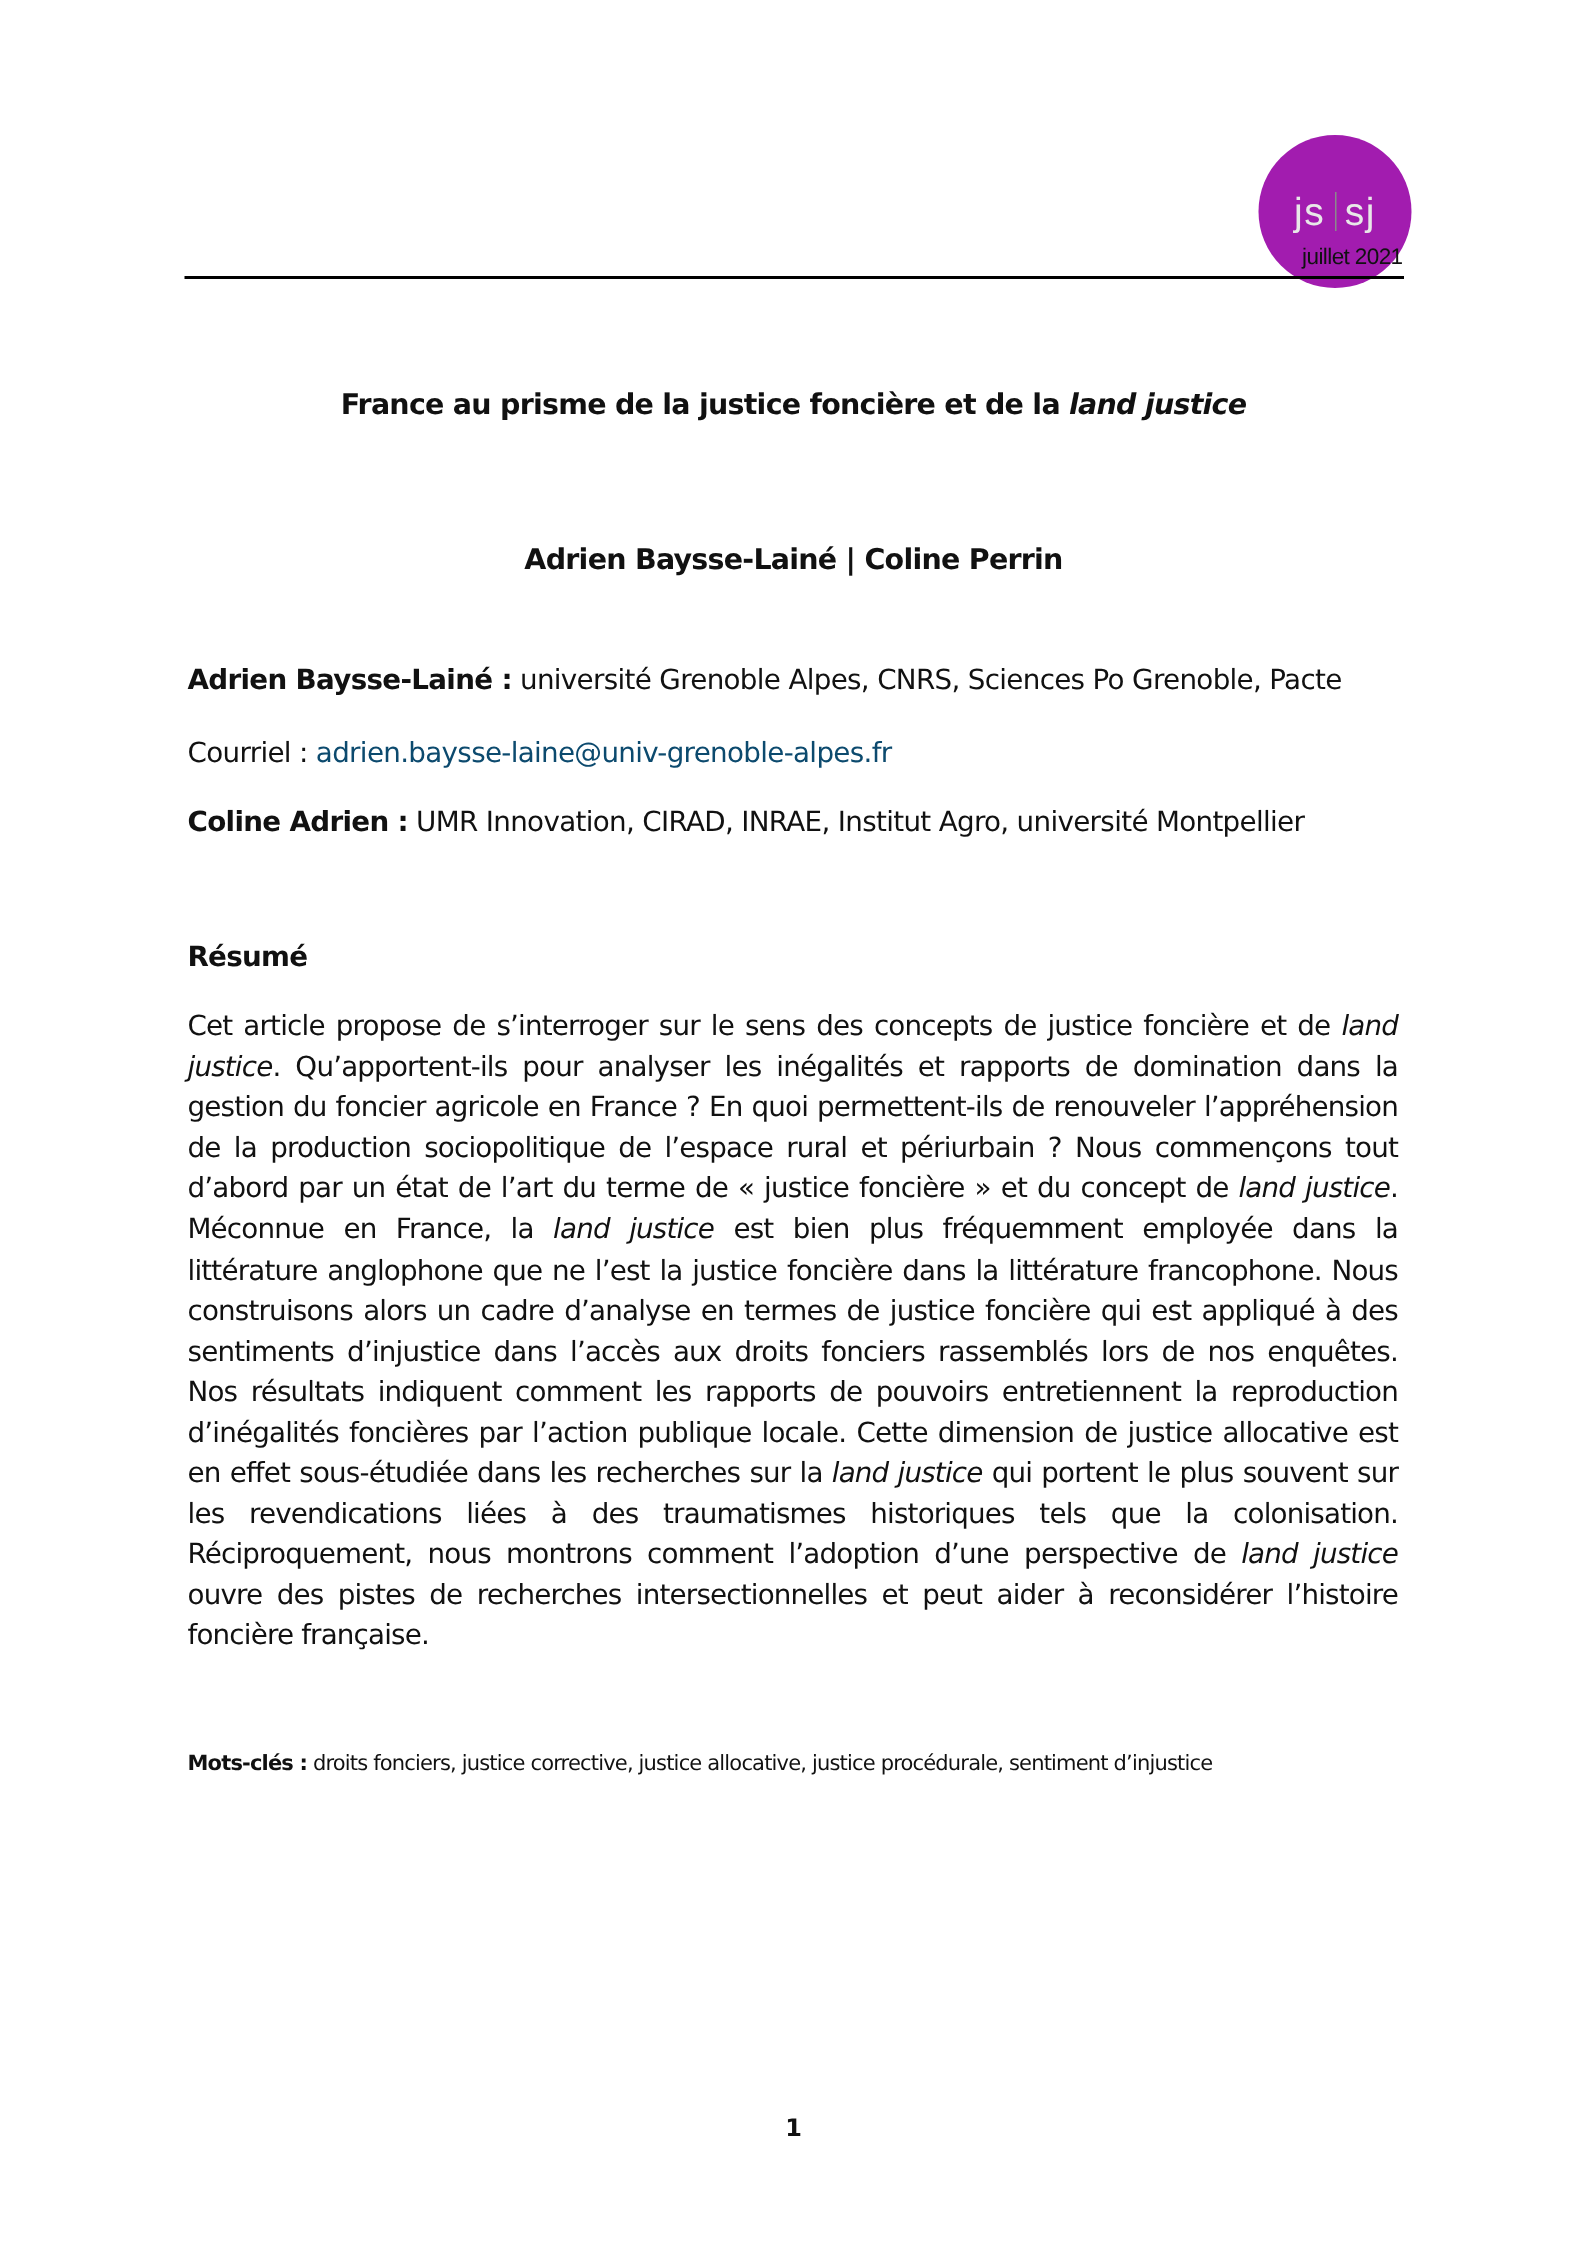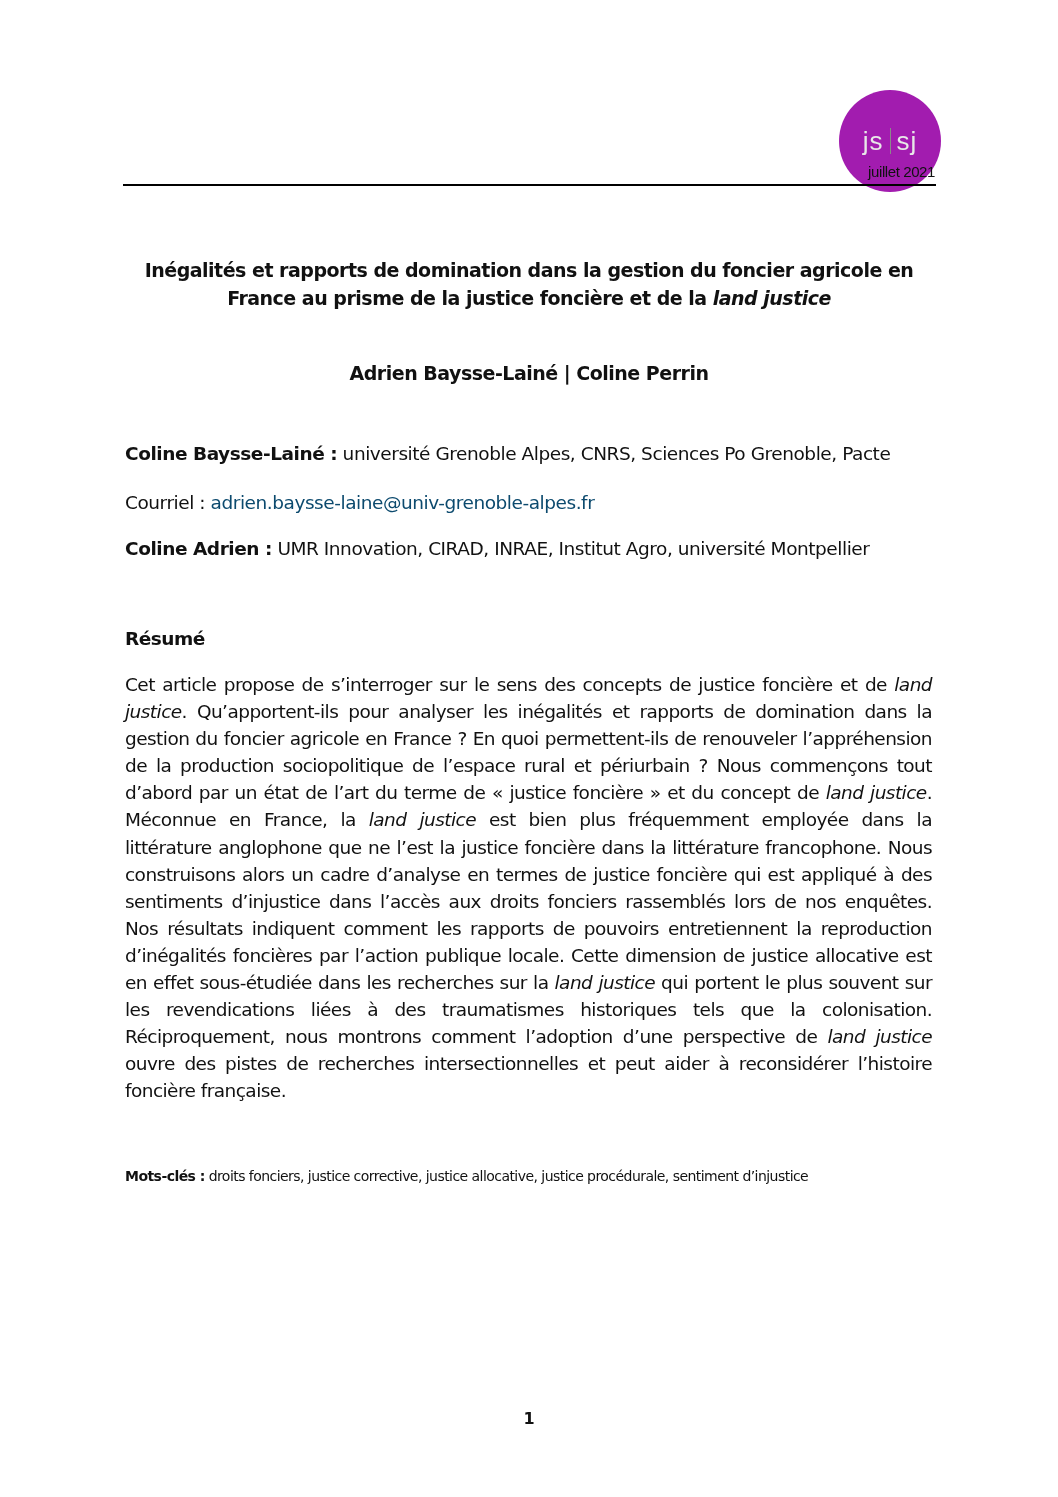--- a/index.html
+++ b/index.html
@@ -49,27 +49,26 @@
 
 <div class="logo">
   <span>js</span>
   <span class="sep"></span>
   <span>sj</span>
 </div>
 <div class="date">juillet 2021</div>
 <div class="rule"></div>
 
 <div class="title">
-  <div>Inégalités et rapports de domination dans la gestion du foncier agricole en</div>
   <div><span>France au prisme de la justice foncière et de la </span><i>land justice</i></div>
 </div>
 
 <div class="authors">Adrien Baysse-Lainé | Coline Perrin</div>
 
-<div class="aff" style="top:443px"><b>Coline Baysse-Lainé :</b><span> université Grenoble Alpes, CNRS, Sciences Po Grenoble, Pacte</span></div>
+<div class="aff" style="top:443px"><b>Adrien Baysse-Lainé :</b><span> université Grenoble Alpes, CNRS, Sciences Po Grenoble, Pacte</span></div>
 <div class="aff" style="top:492px"><span>Courriel : </span><a class="email">adrien.baysse-laine@univ-grenoble-alpes.fr</a></div>
 <div class="aff" style="top:538px"><b>Coline Adrien :</b><span> UMR Innovation, CIRAD, INRAE, Institut Agro, université Montpellier</span></div>
 
 <div class="heading">Résumé</div>
 <div class="abstract" id="abstract"><span>Cet article propose de s’interroger sur le sens des concepts de justice foncière et de </span><i>land justice</i><span>. Qu’apportent-ils pour analyser les inégalités et rapports de domination dans la gestion du foncier agricole en France ? En quoi permettent-ils de renouveler l’appréhension de la production sociopolitique de l’espace rural et périurbain ? Nous commençons tout d’abord par un état de l’art du terme de « justice foncière » et du concept de </span><i>land justice</i><span>. Méconnue en France, la </span><i>land justice</i><span> est bien plus fréquemment employée dans la littérature anglophone que ne l’est la justice foncière dans la littérature francophone. Nous construisons alors un cadre d’analyse en termes de justice foncière qui est appliqué à des sentiments d’injustice dans l’accès aux droits fonciers rassemblés lors de nos enquêtes. Nos résultats indiquent comment les rapports de pouvoirs entretiennent la reproduction d’inégalités foncières par l’action publique locale. Cette dimension de justice allocative est en effet sous-étudiée dans les recherches sur la </span><i>land justice</i><span> qui portent le plus souvent sur les revendications liées à des traumatismes historiques tels que la colonisation. Réciproquement, nous montrons comment l’adoption d’une perspective de </span><i>land justice</i><span> ouvre des pistes de recherches intersectionnelles et peut aider à reconsidérer l’histoire foncière française.</span></div>
 
 <div class="keywords"><b>Mots-clés :</b><span> droits fonciers, justice corrective, justice allocative, justice procédurale, sentiment d’injustice</span></div>
 
 <div class="pagenum">1</div>
 

